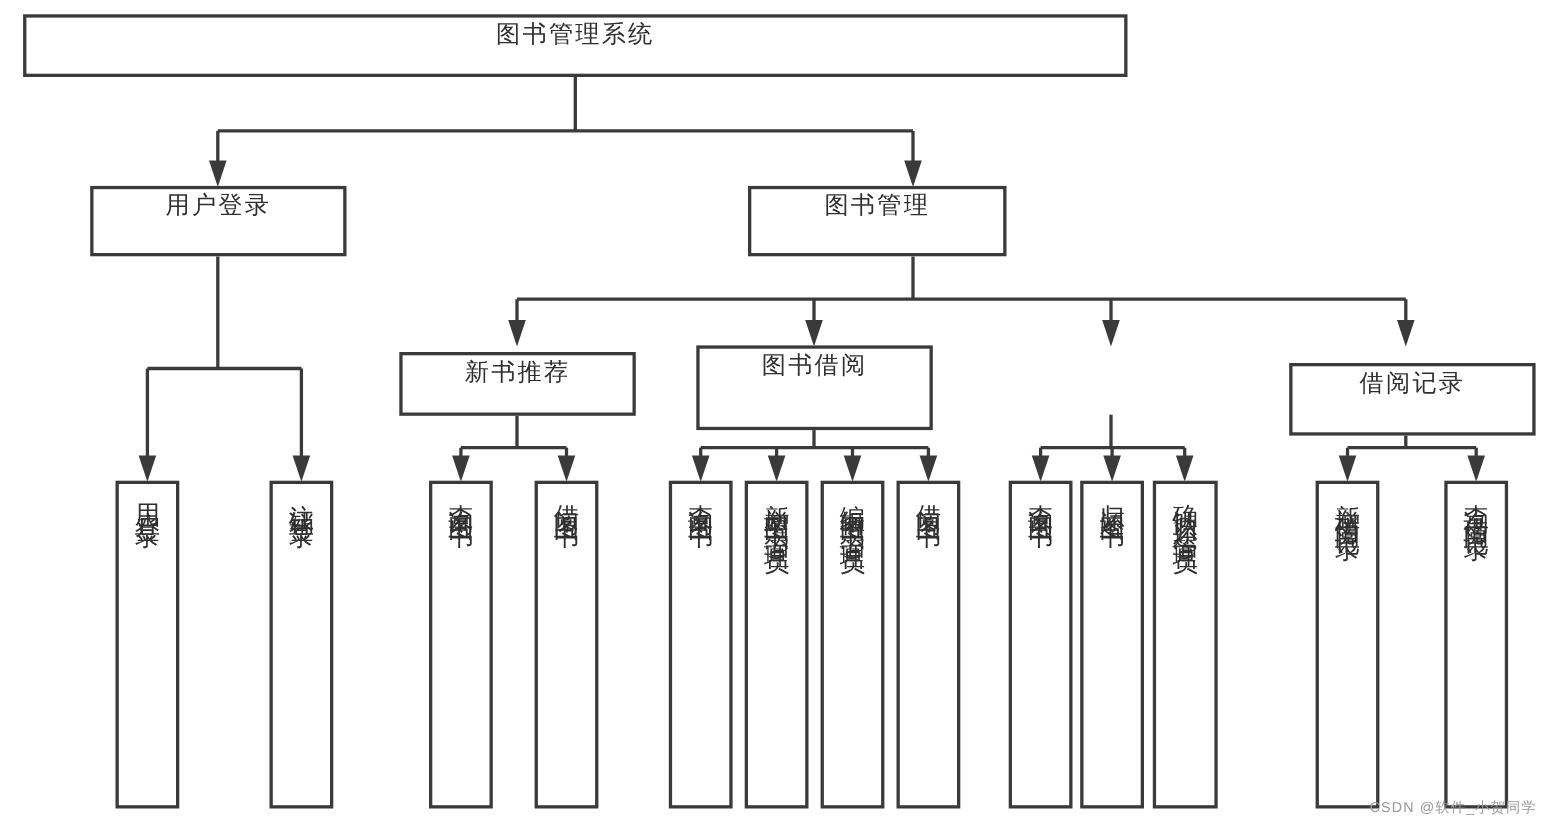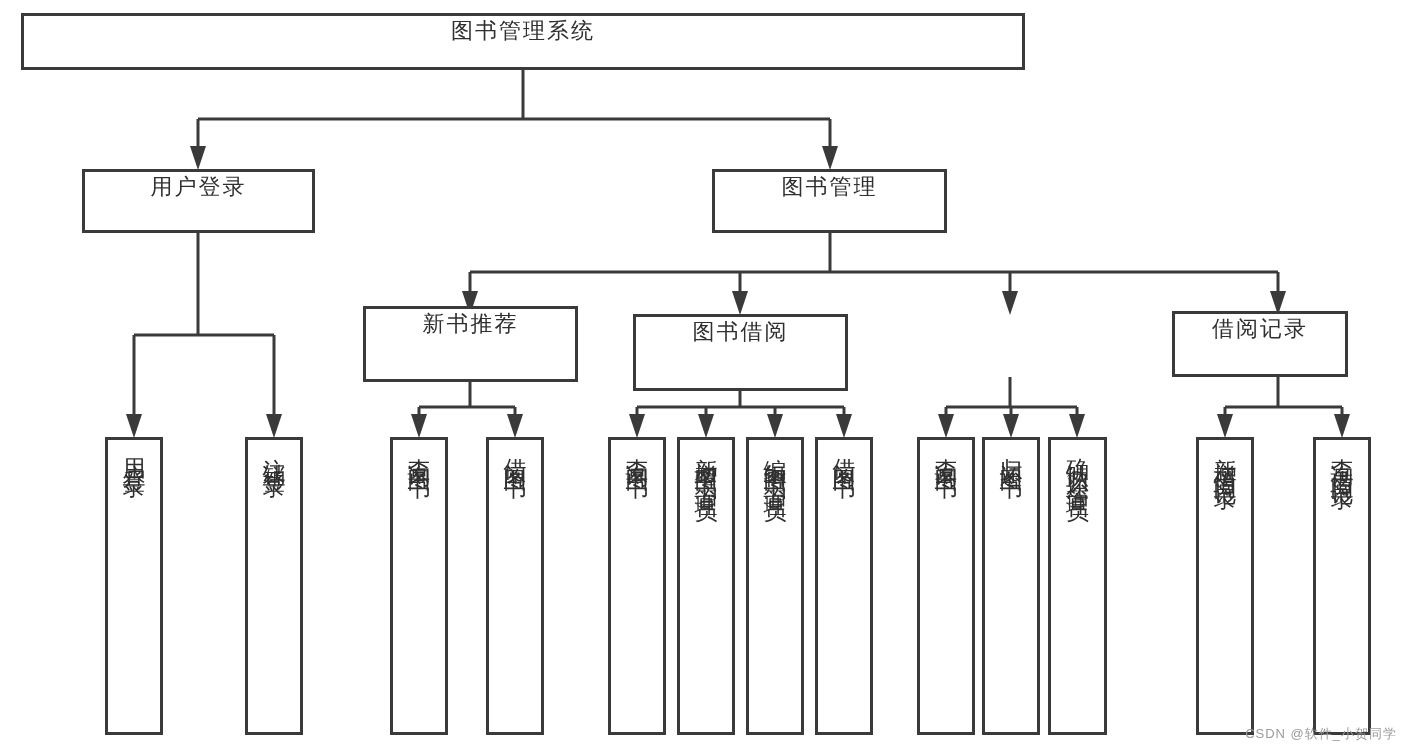--- a/index.html
+++ b/index.html
@@ -100,31 +100,31 @@
     <polygon points="1334,414 1350,414 1342,438"></polygon>
   </svg>
 
   <div class="box h" style="left:21px;top:13px;width:1004px;height:57px">
     <span>图书管理系统</span>
   </div>
 
   <div class="box h" style="left:82px;top:169px;width:233px;height:64px">
     <span>用户登录</span>
   </div>
-  <div class="box h" style="left:712px;top:169px;width:235px;height:64px">
+  <div class="box h" style="left:680px;top:169px;width:235px;height:64px">
     <span>图书管理</span>
   </div>
 
-  <div class="box h" style="left:363px;top:306px;width:215px;height:76px">
+  <div class="box h" style="left:363px;top:320px;width:215px;height:58px">
     <span>新书推荐</span>
   </div>
   <div class="box h" style="left:633px;top:314px;width:215px;height:77px">
     <span>图书借阅</span>
   </div>
-  <div class="box h" style="left:1172px;top:311px;width:176px;height:66px">
+  <div class="box h" style="left:1172px;top:330px;width:224px;height:66px">
     <span>借阅记录</span>
   </div>
 
   <div class="box v" style="left:105px;top:437px;width:58px;height:298px">
     <span>用户登录</span>
   </div>
   <div class="box v" style="left:245px;top:437px;width:58px;height:298px">
     <span>注销登录</span>
   </div>
 

